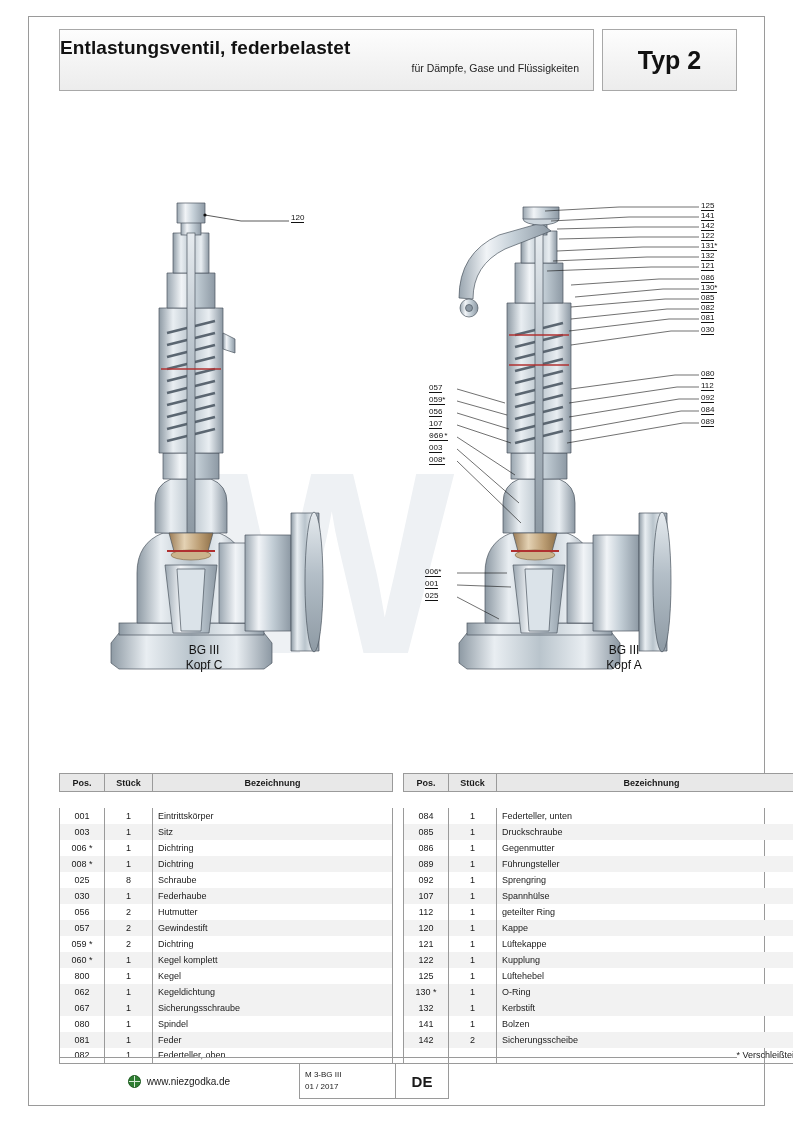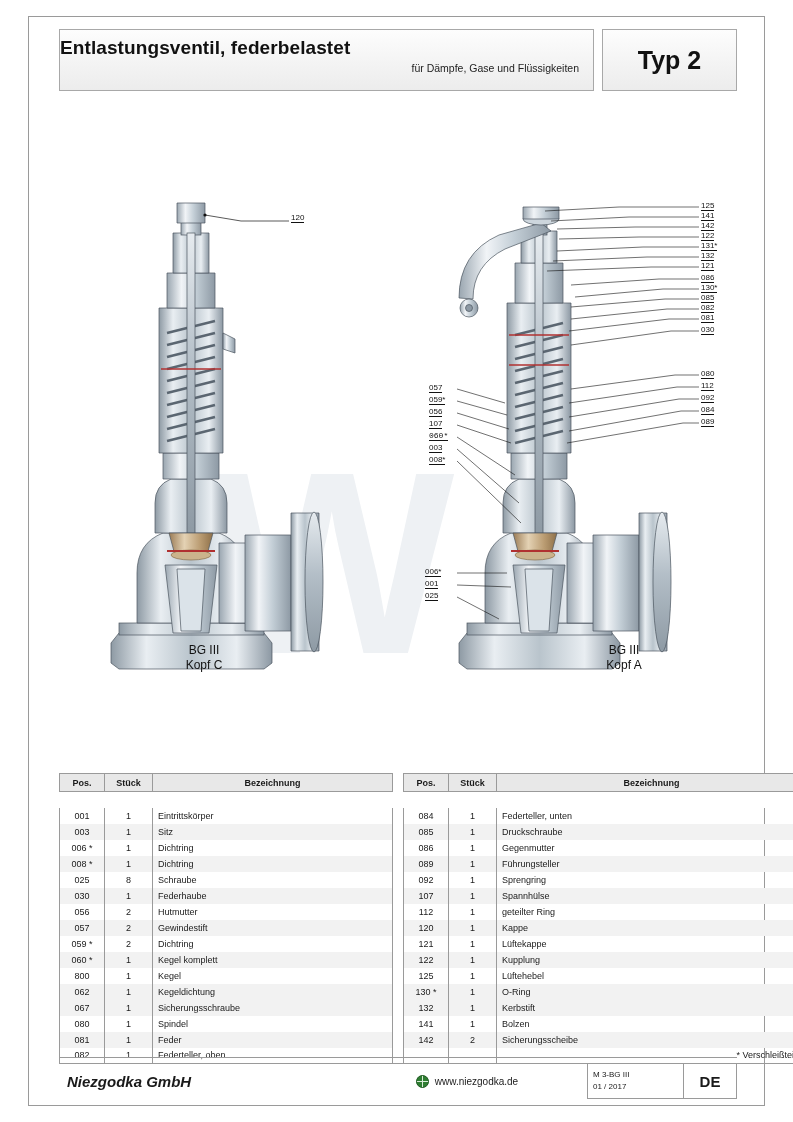--- a/index.html
+++ b/index.html
@@ -560,21 +560,20 @@
           <td class="qty"></td>
           <td class="wear-note">*  Verschleißteile</td>
         </tr>
       </tbody>
     </table>
   </div>
 
   <div class="hr-top"></div>
 
   <div class="footer">
-    <div class="footer-left">Niezgodka GmbH</div>
     <div class="footer-mid">
       <span class="globe"></span>
       <span>www.niezgodka.de</span>
     </div>
     <div class="footer-right">
       <div class="fr-left">
         <div>M 3-BG III</div>
         <div>01 / 2017</div>
       </div>
       <div class="fr-right">DE</div>

